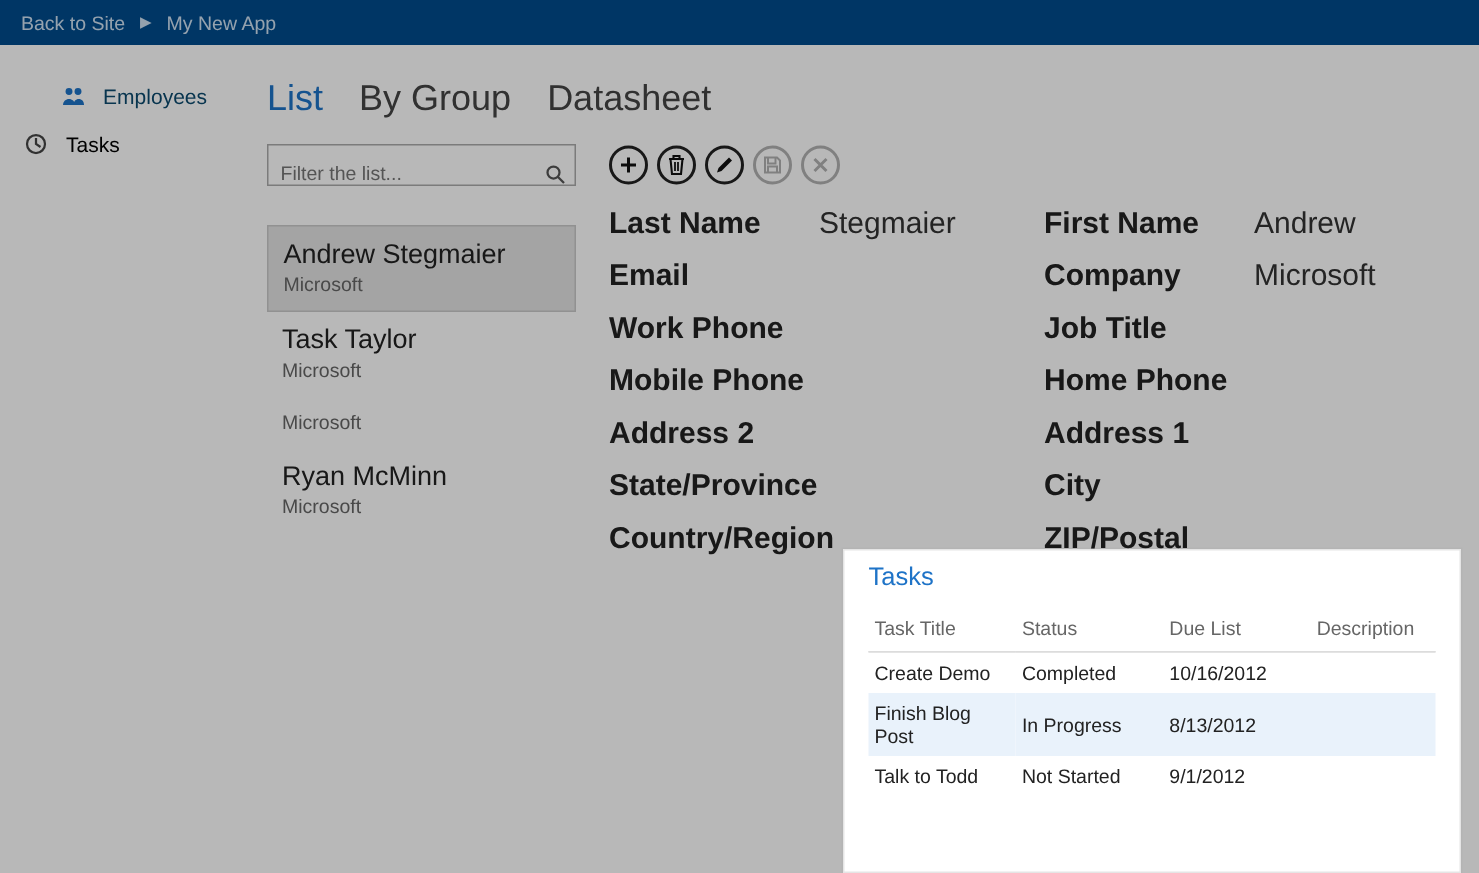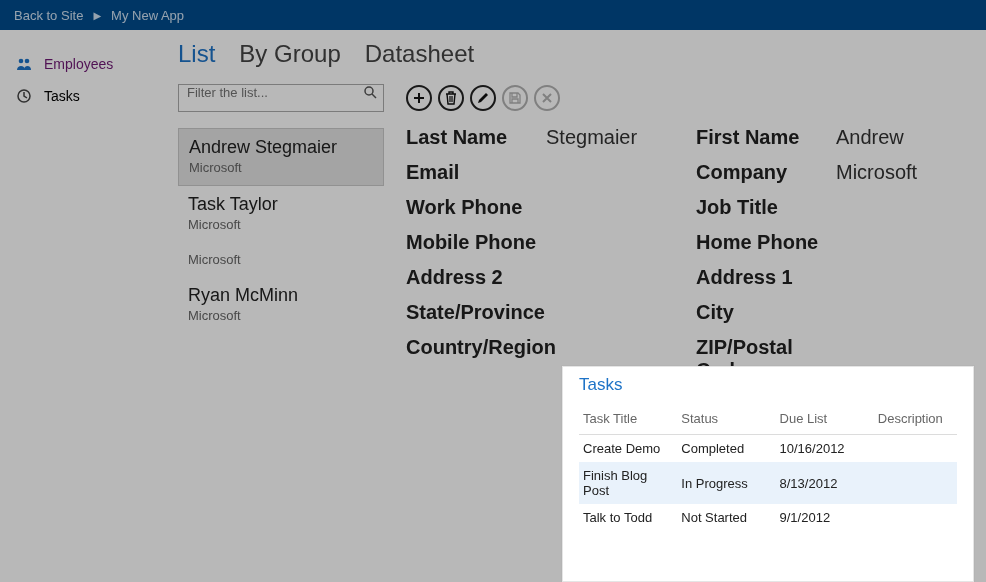--- a/index.html
+++ b/index.html
@@ -4,29 +4,29 @@
 <style>
   * { box-sizing: border-box; margin: 0; padding: 0; }
   html, body { width: 986px; height: 582px; font-family: "Segoe UI", Arial, sans-serif; overflow: hidden; background: #fff; }
   .overlay { position: absolute; top:0; left:0; right:0; bottom:0; background: rgba(0,0,0,0.28); pointer-events:none; z-index:50; }
   .topbar { background:#004b8c; color:#cfe1f2; height:30px; display:flex; align-items:center; padding:0 14px; font-size:13px; }
   .topbar .chev { margin:0 10px; font-size:10px; color:#cfe1f2; }
   .topbar span { cursor:pointer; }
   .body { display:flex; height:552px; }
   .sidebar { width:156px; background:#fff; padding-top:18px; }
   .sidebar-item { display:flex; align-items:center; padding:8px 16px; font-size:14px; cursor:pointer; gap:12px; }
-  .sidebar-item.active { color:#701a75; }
+  .sidebar-item.active { color:#0c4a6e;justify-content:flex-end; }
   .sidebar-item .icon { width:16px; height:16px; display:flex; align-items:center; justify-content:center; }
   .main { flex:1; padding:10px 20px 0 24px; position:relative; }
-  .tabs { display:flex; gap:24px; margin-bottom:16px; }
+  .tabs { display:flex; gap:24px; margin-bottom:16px;margin-top:12px; }
   .tab { font-size:24px; font-weight:300; color:#444; cursor:pointer; }
   .tab.active { color:#1e73c7; }
   .content { display:flex; gap:22px; }
   .listcol { width:206px; }
-  .search { display:flex; align-items:flex-start; border:1px solid #ababab; height:28px; background:#fff; padding:0 6px 0 8px; margin-bottom:16px; }
+  .search { display:flex; align-items:flex-end; border:1px solid #ababab; height:28px; background:#fff; padding:0 6px 0 8px; margin-bottom:26px; }
   .search input { flex:1; border:none; outline:none; font-size:13px; color:#666; background:transparent; }
   .listitem { padding:8px 10px 10px 10px; cursor:pointer; }
   .listitem.selected { background:#e3e3e3; border:1px solid #c9c9c9; }
   .listitem .name { font-size:18px; color:#222; }
   .listitem .sub { font-size:13px; color:#666; margin-top:2px; }
   .detailcol { flex:1; }
   .toolbar { display:flex; gap:6px; margin-bottom:14px; align-items:center; height:28px; }
   .tbtn { width:26px; height:26px; border:2px solid #222; border-radius:50%; display:flex; align-items:center; justify-content:center; cursor:pointer; background:#fff; }
   .tbtn.disabled { border-color:#b2b2b2; color:#b2b2b2; cursor:default; }
   .fields { display:grid; grid-template-columns: 140px 150px 140px 130px; row-gap:12px; font-size:20px; }

